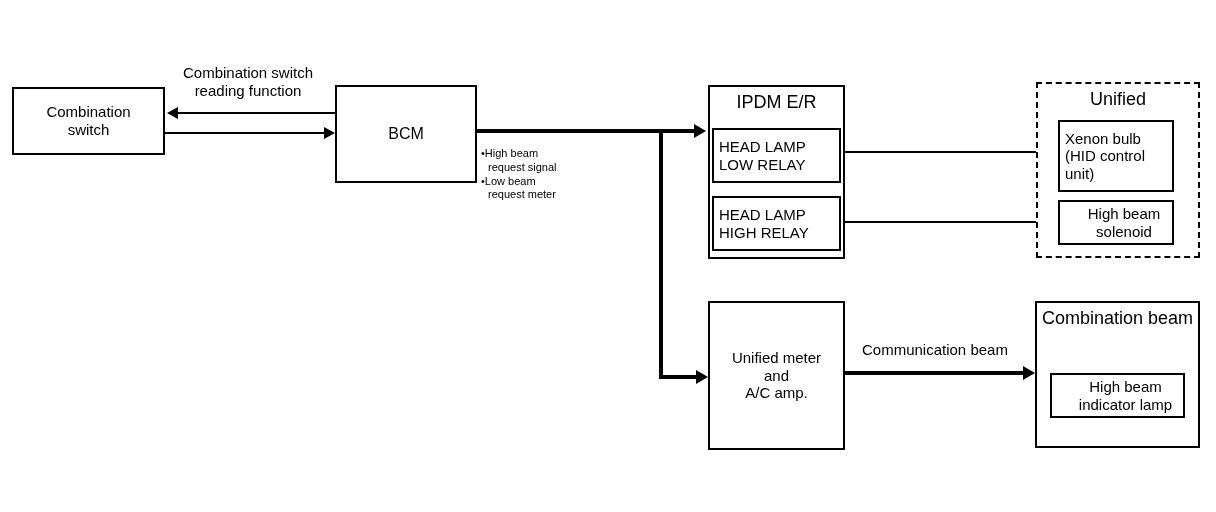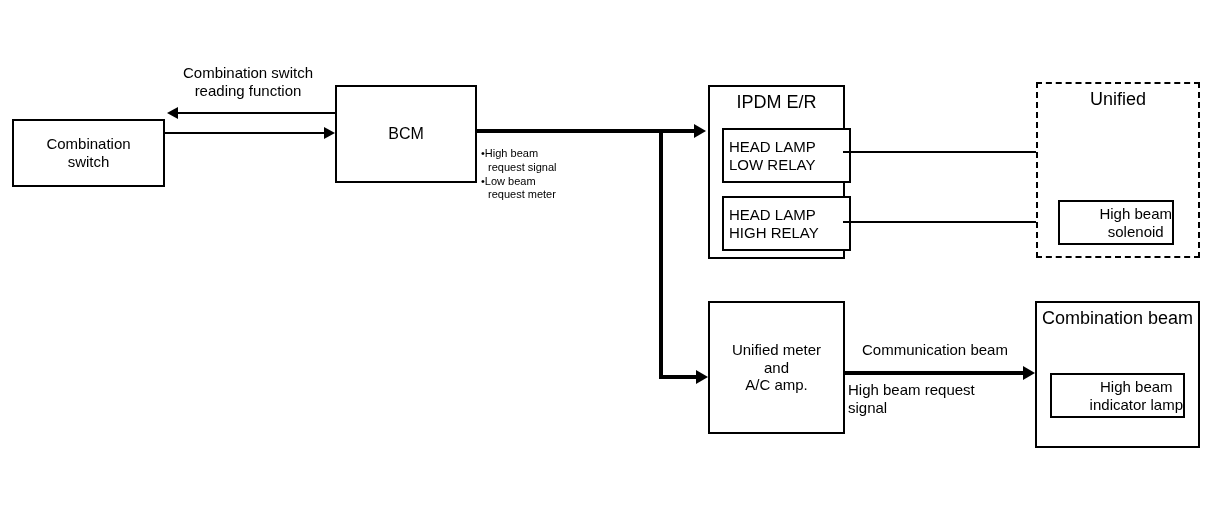--- a/index.html
+++ b/index.html
@@ -45,32 +45,31 @@
     padding-top: 5px;
   }
   .inner-box {
     position: absolute;
     box-sizing: border-box;
     border: 2px solid #000;
     background: #fff;
     display: flex;
     flex-direction: column;
     justify-content: center;
-    align-items: flex-end;
+    align-items: center;
     text-align: center;
     line-height: 1.16;
     font-size: 15px;
     white-space: pre-line;
     padding-left: 16px;
   }
   .inner-box.leftalign {
     align-items: flex-start;
     text-align: left;
     padding-left: 5px;
-    margin-left: 10px;
   }
   
   .hline {
     position: absolute;
     background: #000;
     height: 2px;
   }
   .vline {
     position: absolute;
     background: #000;
@@ -115,21 +114,21 @@
     white-space: pre-line;
     text-indent: -7px;
     padding-left: 7px;
   }
 </style>
 </head>
 <body>
 
 <div id="canvas">
 
-  <div class="box box-center" style="left:12px; top:87px; width:153px; height:68px;margin-top:32px;">
+  <div class="box box-center" style="left:12px; top:87px; width:153px; height:68px;">
     <div class="label">Combination
 switch</div>
   </div>
 
   <div class="box box-center" style="left:335px; top:85px; width:142px; height:98px;">
     <div class="label big">BCM</div>
   </div>
 
   <div class="hline" style="left:178px; top:112px; width:159px;"></div>
   <div class="arrow-l" style="left:167px; top:107px;"></div>
@@ -167,36 +166,39 @@
 
   <div class="hline" style="left:843px; top:151px; width:204px;"></div>
   <div class="arrow-r thin" style="left:1047px; top:146px;"></div>
 
   <div class="hline" style="left:843px; top:221px; width:204px;"></div>
   <div class="arrow-r thin" style="left:1047px; top:216px;"></div>
 
   <div class="box dashed" style="left:1036px; top:82px; width:164px; height:176px;">
     <div class="title-label">Unified</div>
   </div>
+  <div class="inner-box leftalign" style="left:1058px; top:120px; width:116px; height:72px;">
+    <span>Xenon bulb
+(HID control
+unit)</span>
+  </div>
   <div class="inner-box" style="left:1058px; top:200px; width:116px; height:45px;">
     <span>High beam
 solenoid</span>
   </div>
 
-  <div class="box box-center" style="left:708px; top:301px; width:137px; height:133px;">
+  <div class="box box-center" style="left:708px; top:301px; width:137px; height:149px;">
     <div class="label">Unified meter
 and
 A/C amp.</div>
   </div>
 
   <div class="hline thick" style="left:843px; top:371px; width:180px;"></div>
   <div class="arrow-r" style="left:1023px; top:366px;"></div>
   <div class="ftext" style="left:862px; top:341px;">Communication beam</div>
-  <div class="ftext" style="left:848px; top:381px;">High beam request
-signal</div>
 
   <div class="box" style="left:1035px; top:301px; width:165px; height:147px;">
     <div class="title-label">Combination
 beam</div>
   </div>
   <div class="inner-box" style="left:1050px; top:373px; width:135px; height:45px;">
     <span>High beam
 indicator lamp</span>
   </div>
 

